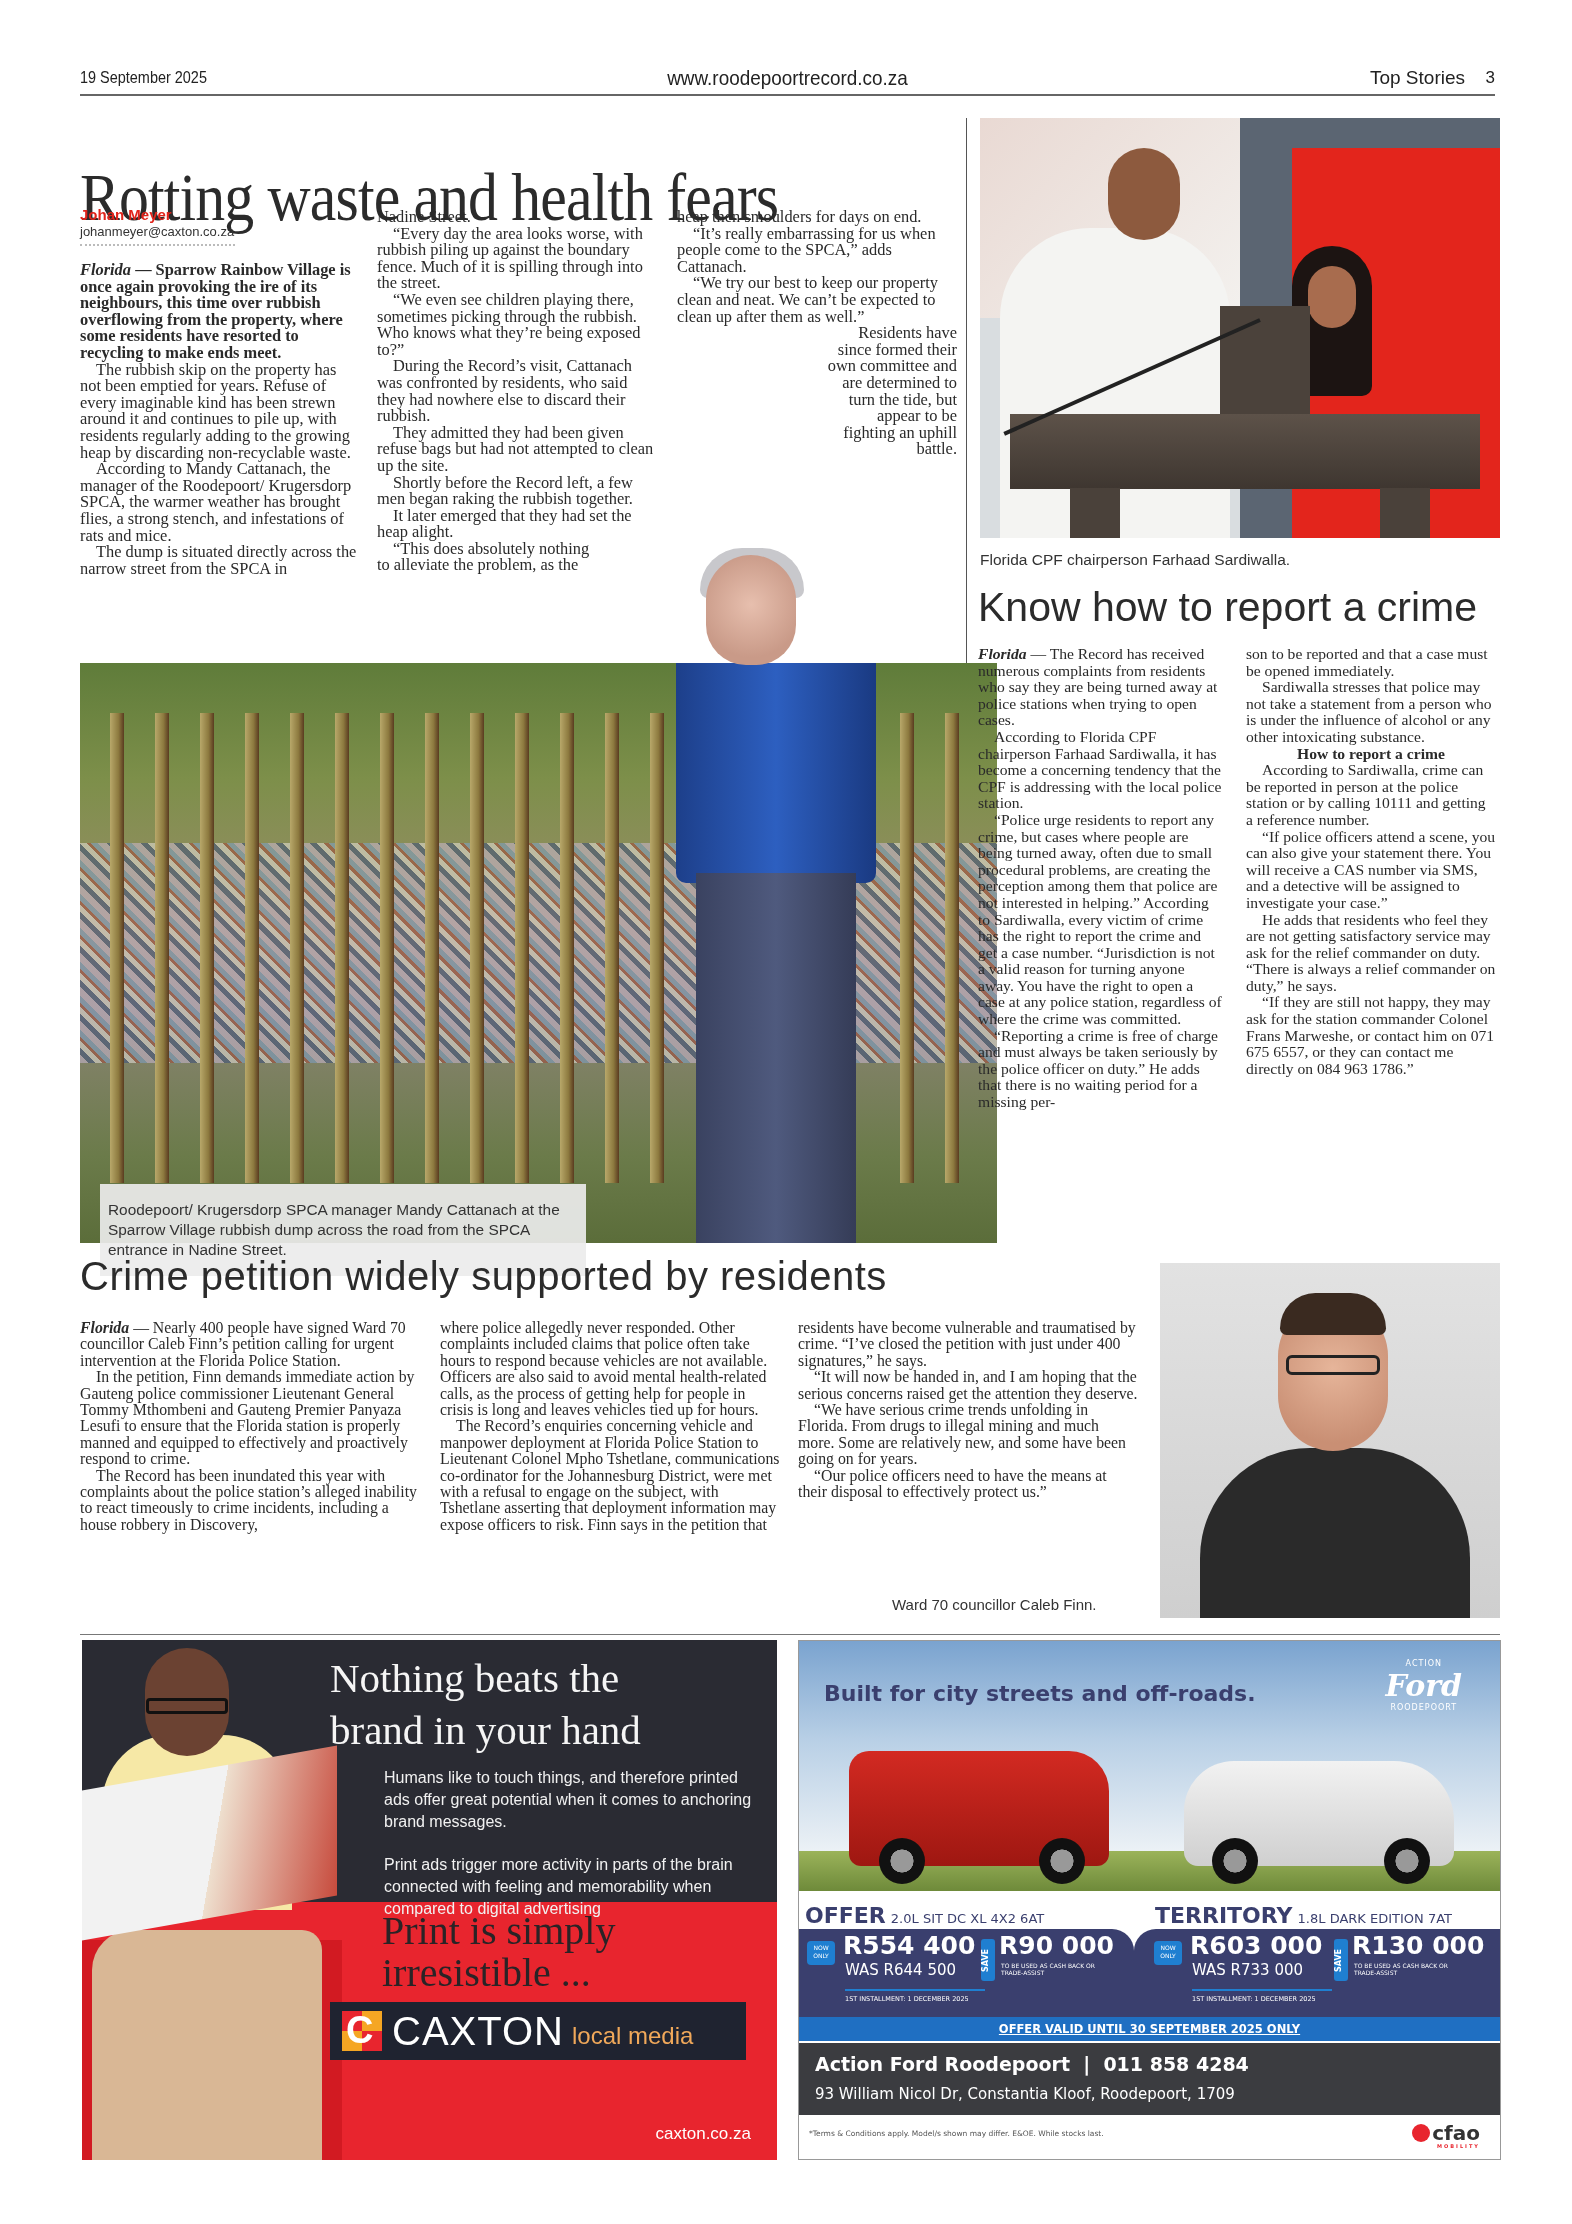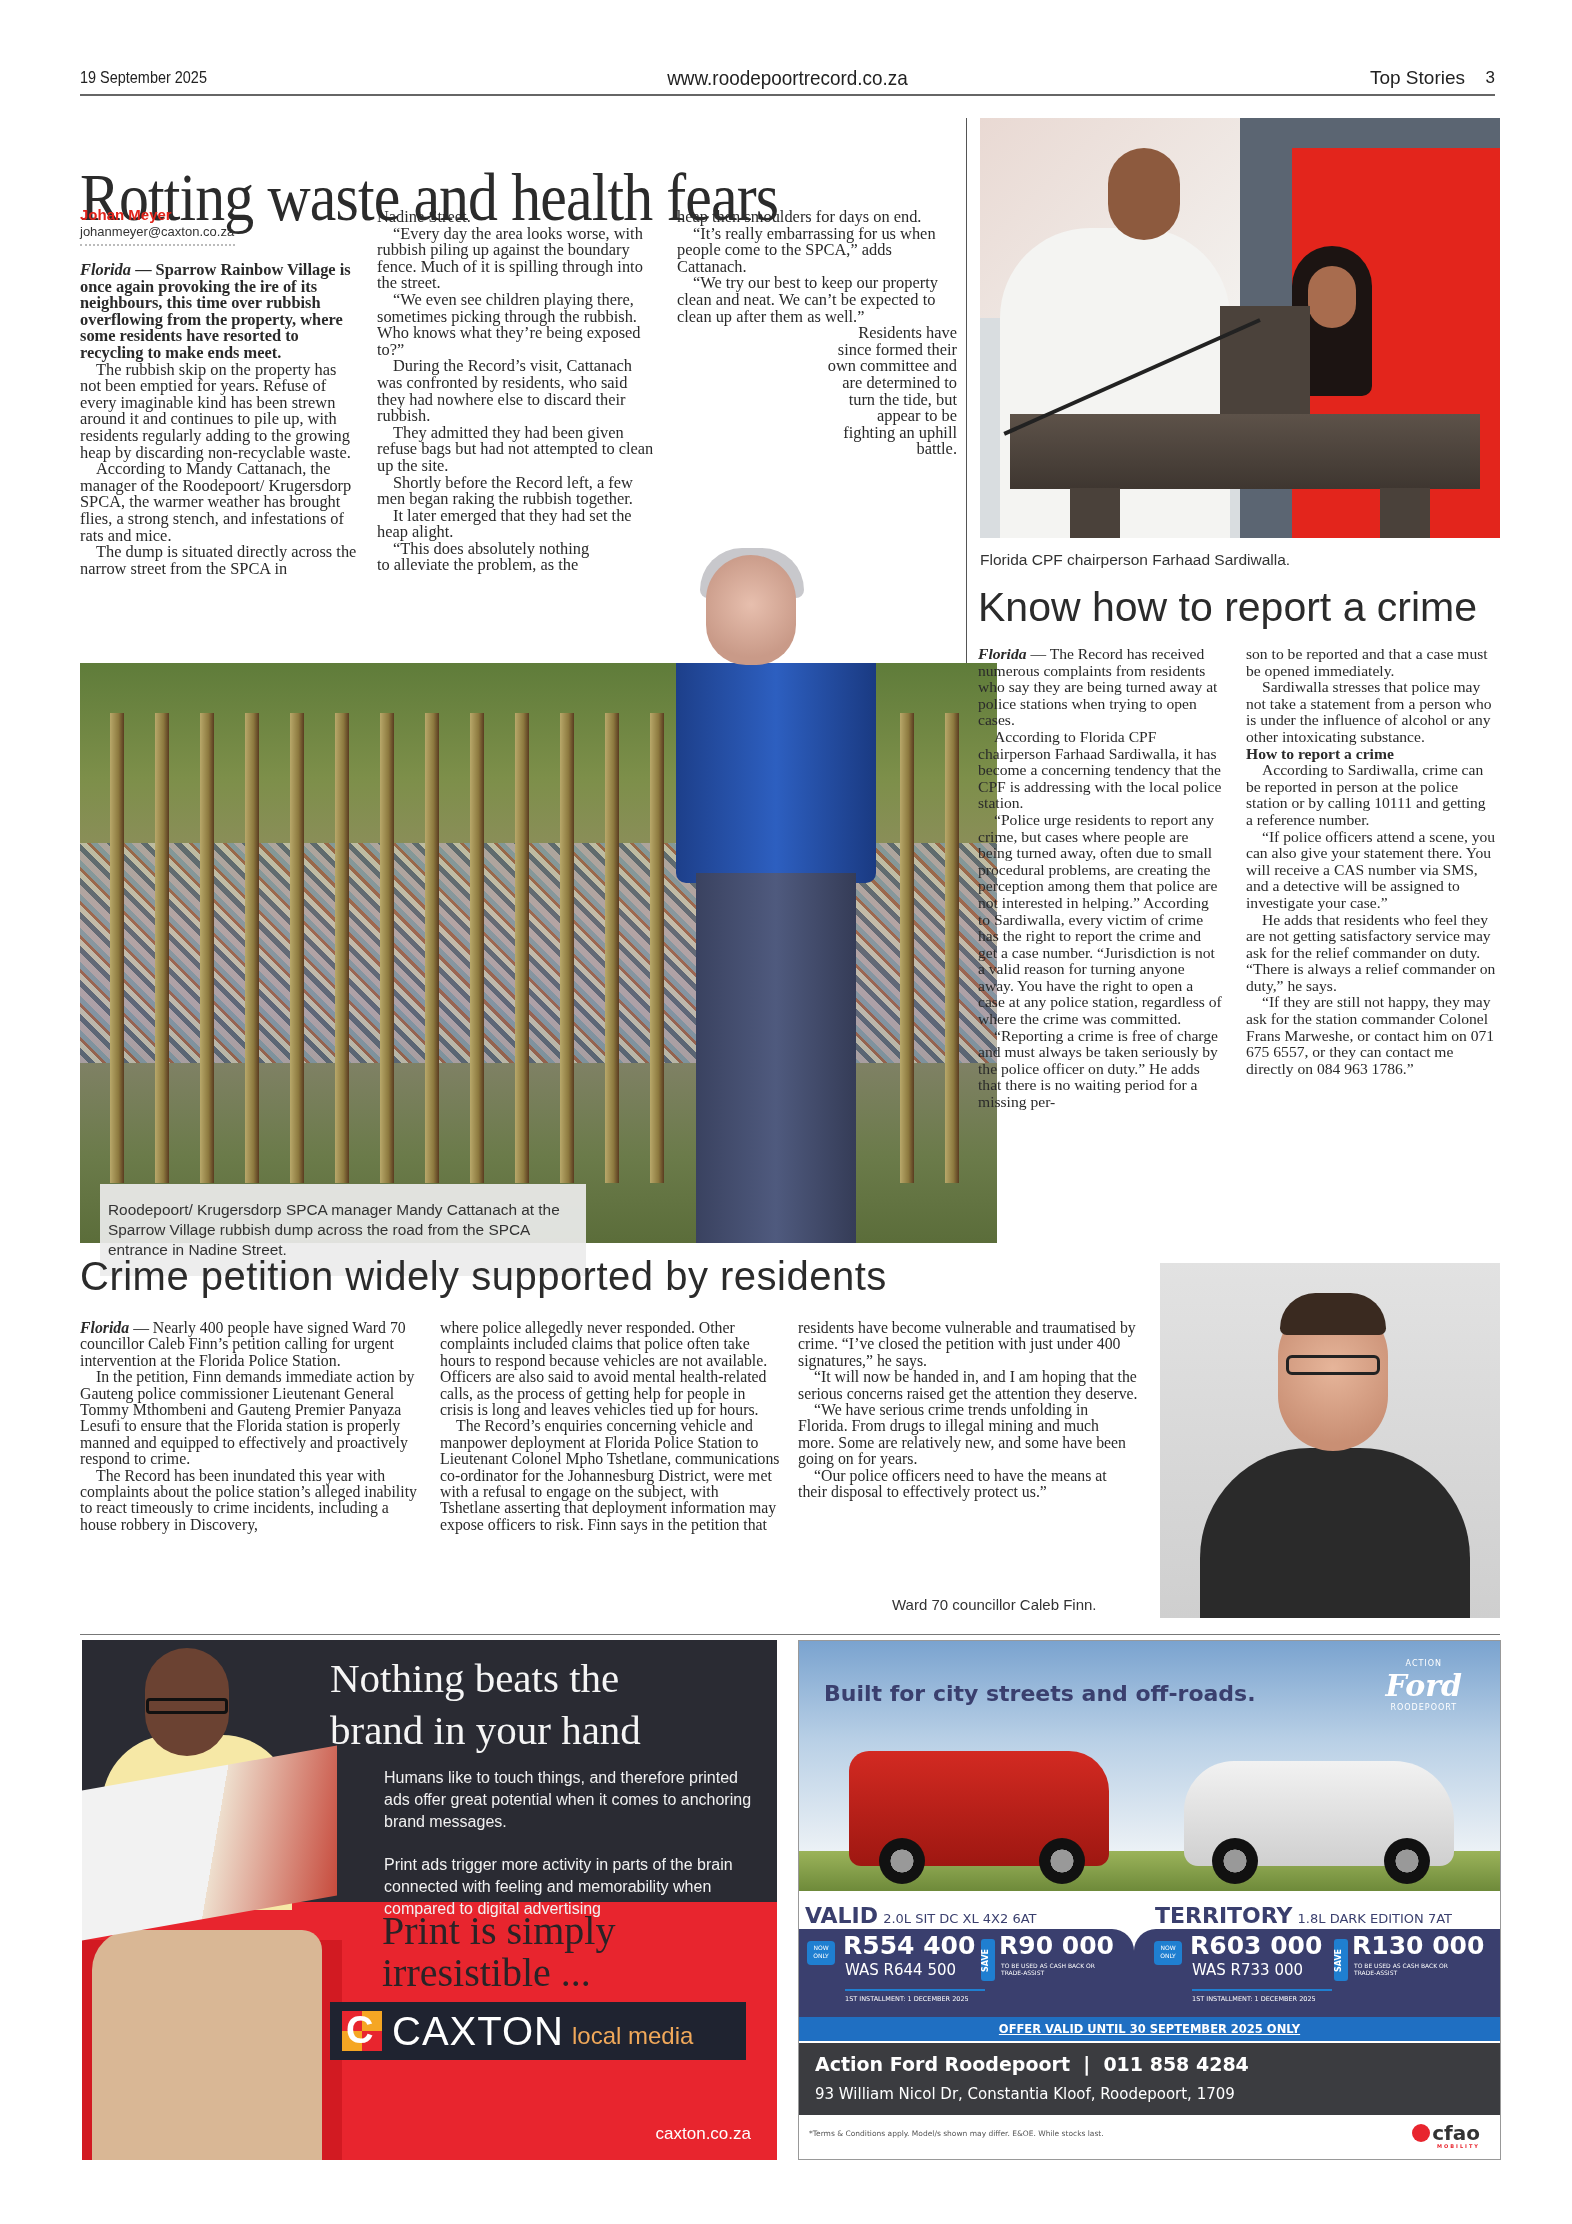--- a/index.html
+++ b/index.html
@@ -54,21 +54,21 @@
   .cpf-podium-back { position: absolute; left: 240px; top: 188px; width: 90px; height: 120px; background: #4b423b; }
   .cpf-podium-leg1 { position: absolute; left: 90px; top: 370px; width: 50px; height: 60px; background: #4a413a; }
   .cpf-podium-leg2 { position: absolute; left: 400px; top: 370px; width: 50px; height: 60px; background: #4a413a; }
   .cpf-mic { position: absolute; left: 0px; top: 200px; width: 280px; height: 4px; background: #222; transform: rotate(-24deg); transform-origin: right; }
   .caption-cpf { left: 980px; top: 551px; font-family: "Liberation Sans", sans-serif; font-size: 15.5px; color: #333; }
 
   
   .h-know { left: 978px; top: 584px; font-family: "Liberation Sans", sans-serif; font-size: 41px; color: #2b2b2b; white-space: nowrap; }
   .col4 { left: 978px; top: 646px; width: 245px; font-size: 15.6px; line-height: 16.6px; }
   .col5 { left: 1246px; top: 646px; width: 250px; font-size: 15.6px; line-height: 16.6px; }
-  .subhead { font-weight: bold; text-indent: 0 !important; }
+  .subhead { font-weight: bold; text-indent: 0 !important; text-align: center; }
 
   
   .h-pet { left: 80px; top: 1254px; font-family: "Liberation Sans", sans-serif; font-size: 40px; color: #2b2b2b; letter-spacing: 0.5px; white-space: nowrap; }
   .col6 { left: 80px; top: 1320px; width: 340px; font-size: 15.8px; line-height: 16.4px; }
   .col7 { left: 440px; top: 1320px; width: 340px; font-size: 15.8px; line-height: 16.4px; }
   .col8 { left: 798px; top: 1320px; width: 340px; font-size: 15.8px; line-height: 16.4px; }
   .caption-finn { left: 892px; top: 1596px; font-family: "Liberation Sans", sans-serif; font-size: 15px; color: #333; }
   .photo-finn { left: 1160px; top: 1263px; width: 340px; height: 355px; overflow: hidden; background: linear-gradient(180deg,#e2e2e2,#cfcfcf); }
   .finn-body { position: absolute; left: 40px; top: 185px; width: 270px; height: 200px; background: #2a2a2a; border-radius: 110px 110px 0 0; }
   .finn-head { position: absolute; left: 118px; top: 38px; width: 110px; height: 150px; border-radius: 55px; background: radial-gradient(circle at 50% 45%, #e6b59a, #c98f74 75%); }
@@ -298,21 +298,21 @@
   <div class="ford-ranger">
     <div class="wheel" style="left:30px"></div>
     <div class="wheel" style="left:190px"></div>
   </div>
   <div class="ford-territory">
     <div class="wheel" style="left:28px"></div>
     <div class="wheel" style="left:200px"></div>
   </div>
 
   <div class="ford-model" style="left:6px">
-    <b>VALID</b>
+    <b>OFFER</b>
     <span>2.0L SIT DC XL 4X2 6AT</span>
   </div>
   <div class="ford-model" style="left:356px">
     <b>TERRITORY</b>
     <span>1.8L DARK EDITION 7AT</span>
   </div>
 
   <div class="ford-pricebox pb-left">
     <div class="now-only">NOW ONLY</div>
     <div class="price-now">R554 400</div>

